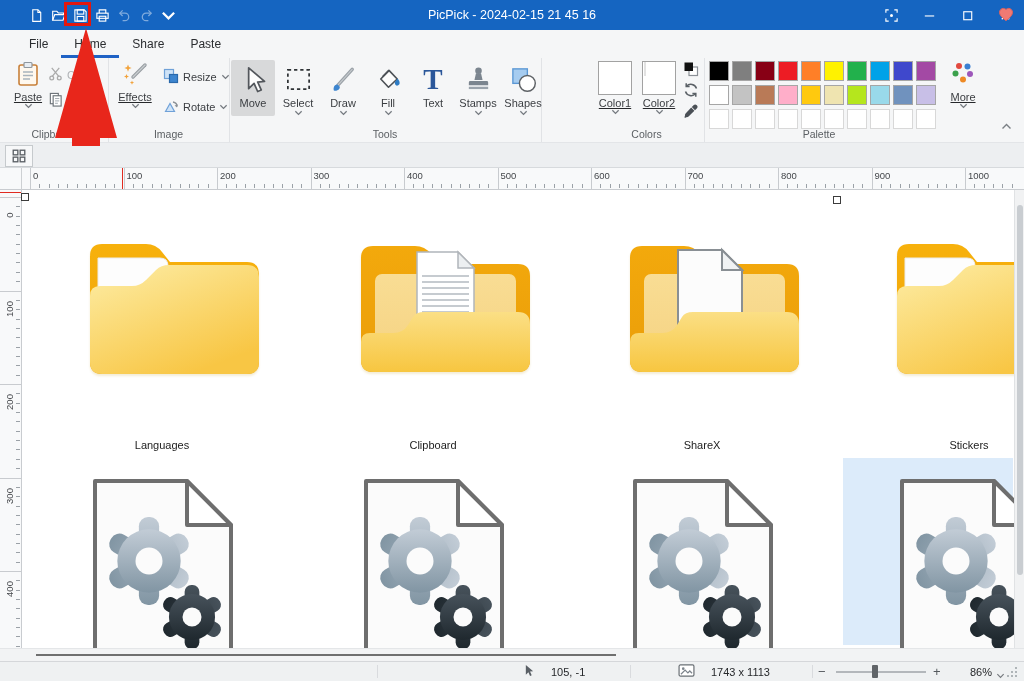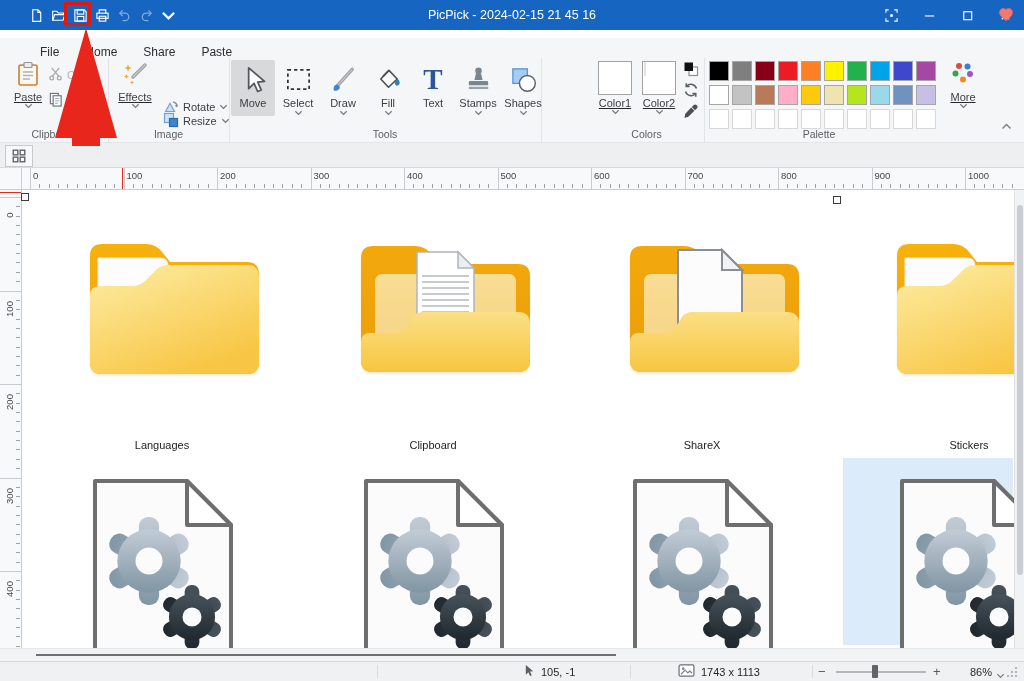--- a/index.html
+++ b/index.html
@@ -9,21 +9,21 @@
   .titlebar{position:absolute;left:0;top:0;width:1024px;height:30px;background:#1565c1;}
   .qa{position:absolute;left:28px;top:7px;display:flex;gap:6px;align-items:center;}
   .qa-btn{width:16px;height:16px;display:inline-flex;align-items:center;justify-content:center;}
   .qa-btn svg{width:15px;height:15px;}
   .qa-btn.dim{opacity:.45;}
   .title-text{position:absolute;left:0;top:0;width:100%;height:30px;line-height:30px;text-align:center;color:#fff;font-size:12.5px;pointer-events:none;}
   .win-controls{position:absolute;right:0;top:0;display:flex;height:30px;}
   .win-btn{width:38px;height:30px;display:flex;align-items:center;justify-content:center;}
   .win-btn svg{width:15px;height:15px;}
   
-  .ribbon-tabs{position:absolute;left:0;top:38px;width:1024px;height:28px;background:#f5f6f7;display:flex;align-items:stretch;padding-left:27px;box-sizing:border-box;}
+  .ribbon-tabs{position:absolute;left:0;top:30px;width:1024px;height:28px;background:#f5f6f7;display:flex;align-items:stretch;padding-left:16px;box-sizing:border-box;}
   .rtab{padding:6px 13px 4px 13px;font-size:12px;color:#2b2d30;display:flex;align-items:center;border-bottom:3px solid transparent;box-sizing:border-box;}
   .rtab.active{border-bottom:3px solid #1f62c5;}
   .heart{position:absolute;right:10px;top:7px;}
   
   .ribbon{position:absolute;left:0;top:58px;width:1024px;height:85px;background:#f5f6f7;border-bottom:1px solid #e3e5e8;box-sizing:border-box;}
   .rgroup{position:absolute;top:0;height:84px;border-right:1px solid #e1e3e6;}
   .rgroup.last{border-right:none;}
   .glabel{position:absolute;bottom:2px;left:0;width:100%;text-align:center;font-size:10.5px;color:#5c6064;}
   .g-clipboard{left:0;width:108px;}
   .g-image{left:108px;width:121px;}
@@ -77,21 +77,21 @@
   .canvas-label{position:absolute;top:249px;width:160px;text-align:center;font-size:11px;color:#1c1c1c;}
   .gear-file{position:absolute;top:287px;width:155px;height:215px;}
   .sel-rect{position:absolute;left:821px;top:268px;width:170px;height:187px;background:#dcebfa;}
   .handle{position:absolute;width:8px;height:8px;background:#fff;border:1px solid #3c3c3c;box-sizing:border-box;z-index:30;}
   .vscroll{position:absolute;left:1014px;top:190px;width:10px;height:458px;background:#f1f2f3;border-left:1px solid #e0e2e4;box-sizing:border-box;}
   .vscroll .thumb{position:absolute;left:2px;top:15px;width:6px;height:370px;background:#c9cdd1;border-radius:3px;}
   .hscroll{position:absolute;left:0;top:648px;width:1024px;height:13px;background:#f2f3f4;border-top:1px solid #e4e6e8;box-sizing:border-box;}
   .hscroll .thumb{position:absolute;left:36px;top:5px;width:580px;height:2px;background:#6f6f6f;}
   
   .statusbar{position:absolute;left:0;top:661px;width:1024px;height:20px;background:#eff1f2;border-top:1px solid #d5d7da;box-sizing:border-box;font-size:11px;color:#26282b;}
-  .sb-item{position:absolute;top:0;height:19px;display:flex;align-items:center;gap:6px;}
+  .sb-item{position:absolute;top:0;height:19px;display:flex;align-items:center;gap:16px;}
   .sb-div{position:absolute;top:3px;width:1px;height:13px;background:#d9dbde;}
   .zoom-track{position:absolute;left:836px;top:9px;width:90px;height:2px;background:#b3b7bb;}
   .zoom-thumb{position:absolute;left:872px;top:3px;width:6px;height:13px;background:#606468;border-radius:1px;}
   .zoom-sign{position:absolute;top:0;height:19px;line-height:19px;font-size:13px;color:#55595e;}
   
   .anno-box{position:absolute;left:64px;top:2px;width:27px;height:24px;border:3px solid #e3170d;box-sizing:border-box;z-index:60;}
   .anno-arrow{position:absolute;left:50px;top:26px;z-index:60;}
 </style>
 </head>
 <body>
@@ -222,21 +222,21 @@
               <line x1="11" y1="16" x2="23" y2="4" stroke="#c9cdd0" stroke-width="1.2" stroke-linecap="round"></line>
               <path d="M6 3.5l1 2.6 2.6 1-2.6 1-1 2.6-1-2.6-2.6-1 2.6-1z" fill="#f2a33c"></path>
               <path d="M4.5 13l.7 1.8 1.8.7-1.8.7-.7 1.8-.7-1.8-1.8-.7 1.8-.7z" fill="#f2a33c"></path>
               <path d="M10 19.5l.6 1.5 1.5.6-1.5.6-.6 1.5-.6-1.5-1.5-.6 1.5-.6z" fill="#f2a33c"></path>
             </svg></span>
         <span class="blabel">Effects</span>
         <svg width="9" height="6" viewBox="0 0 10 6">
             <path d="M1.5 1 L5 4.5 L8.5 1" fill="none" stroke="#757a80" stroke-width="1.4"></path>
           </svg>
       </div>
-      <div class="smallbtn" style="left:55px;top:10px;margin-top:44px;">
+      <div class="smallbtn" style="left:55px;top:10px;">
         <span><svg width="16" height="16" viewBox="0 0 16 16">
               <rect x="1.5" y="1.5" width="9" height="9" fill="#cfe3f7" stroke="#6fa1d8" stroke-width="1.2"></rect>
               <rect x="6.5" y="6.5" width="8" height="8" fill="#3d85cf" stroke="#2a69ab" stroke-width="1.2"></rect>
             </svg></span>
         <span>Resize</span>
         <svg width="9" height="6" viewBox="0 0 10 6">
             <path d="M1.5 1 L5 4.5 L8.5 1" fill="none" stroke="#757a80" stroke-width="1.4"></path>
           </svg>
       </div>
       <div class="smallbtn" style="left:55px;top:40px;">

